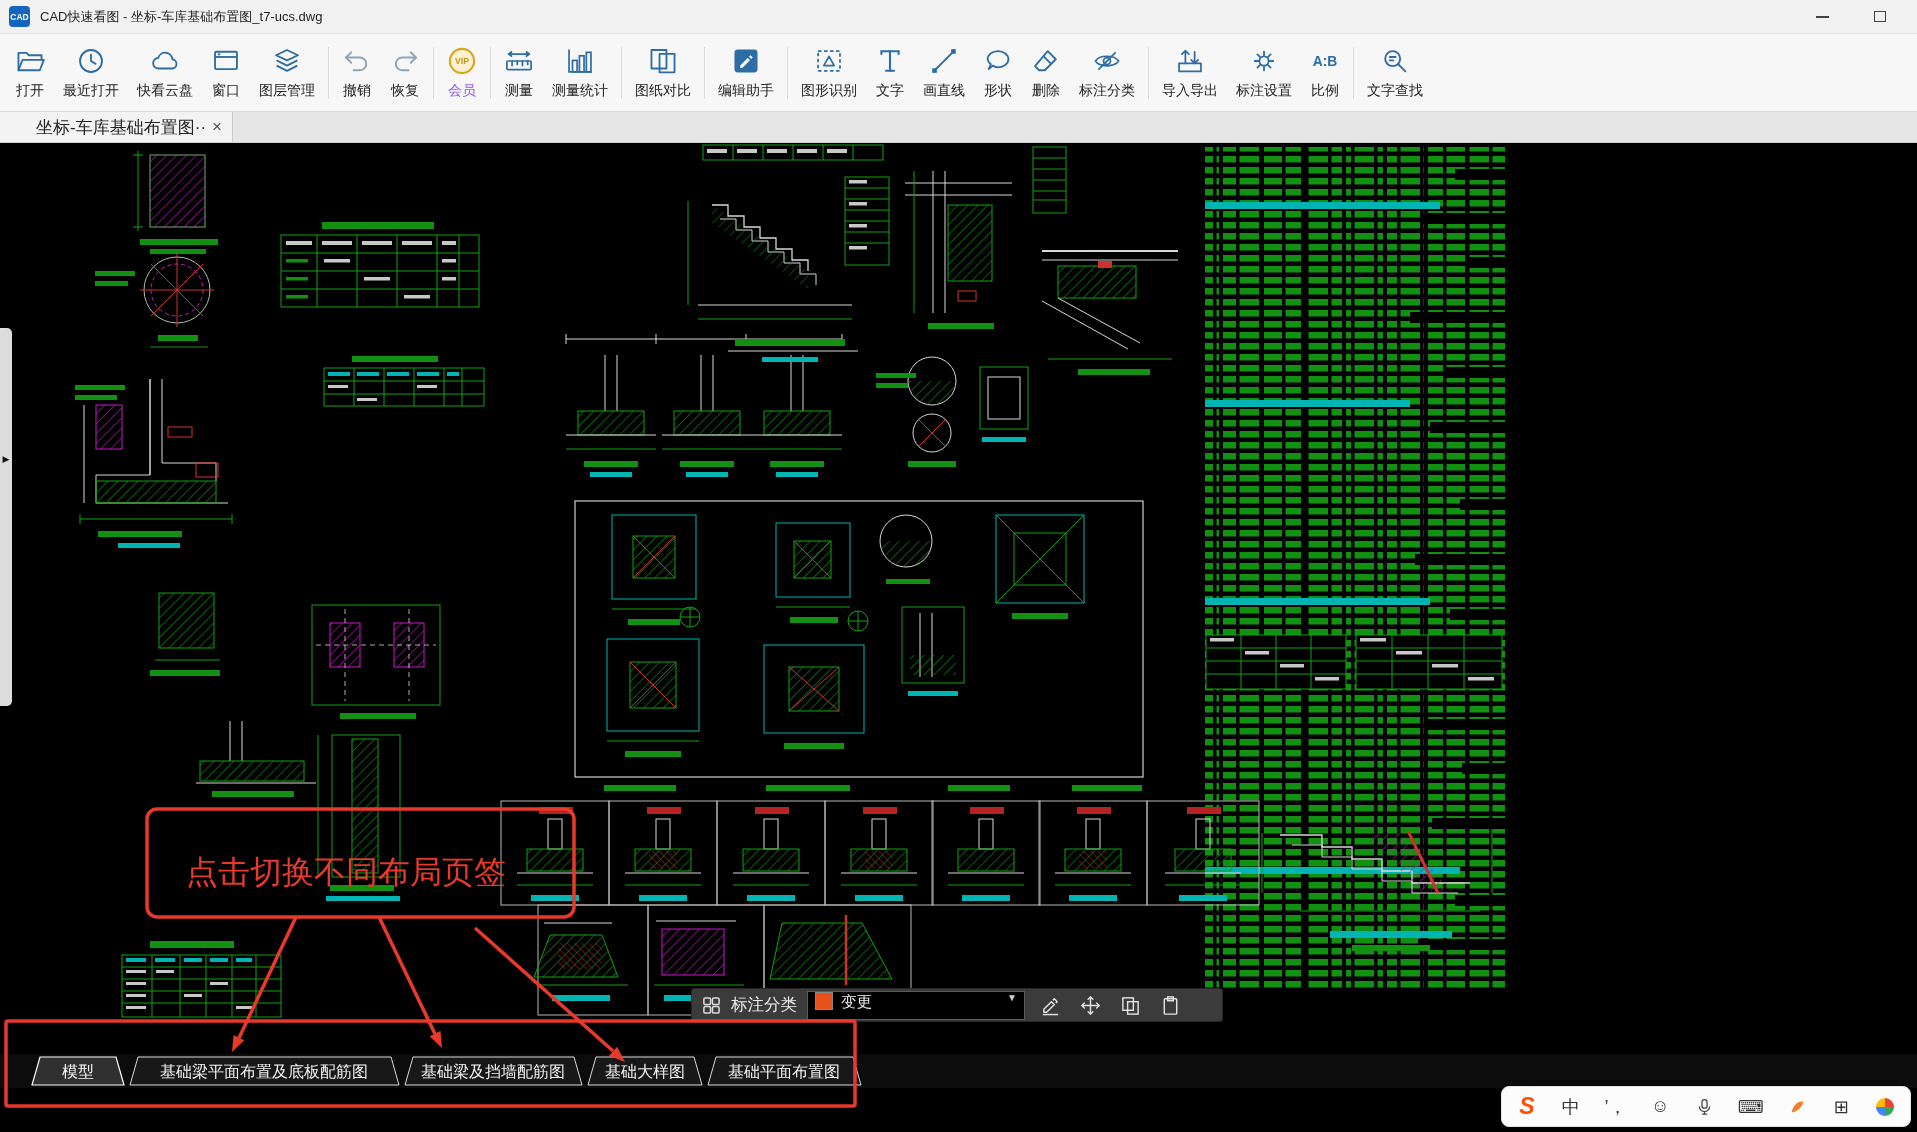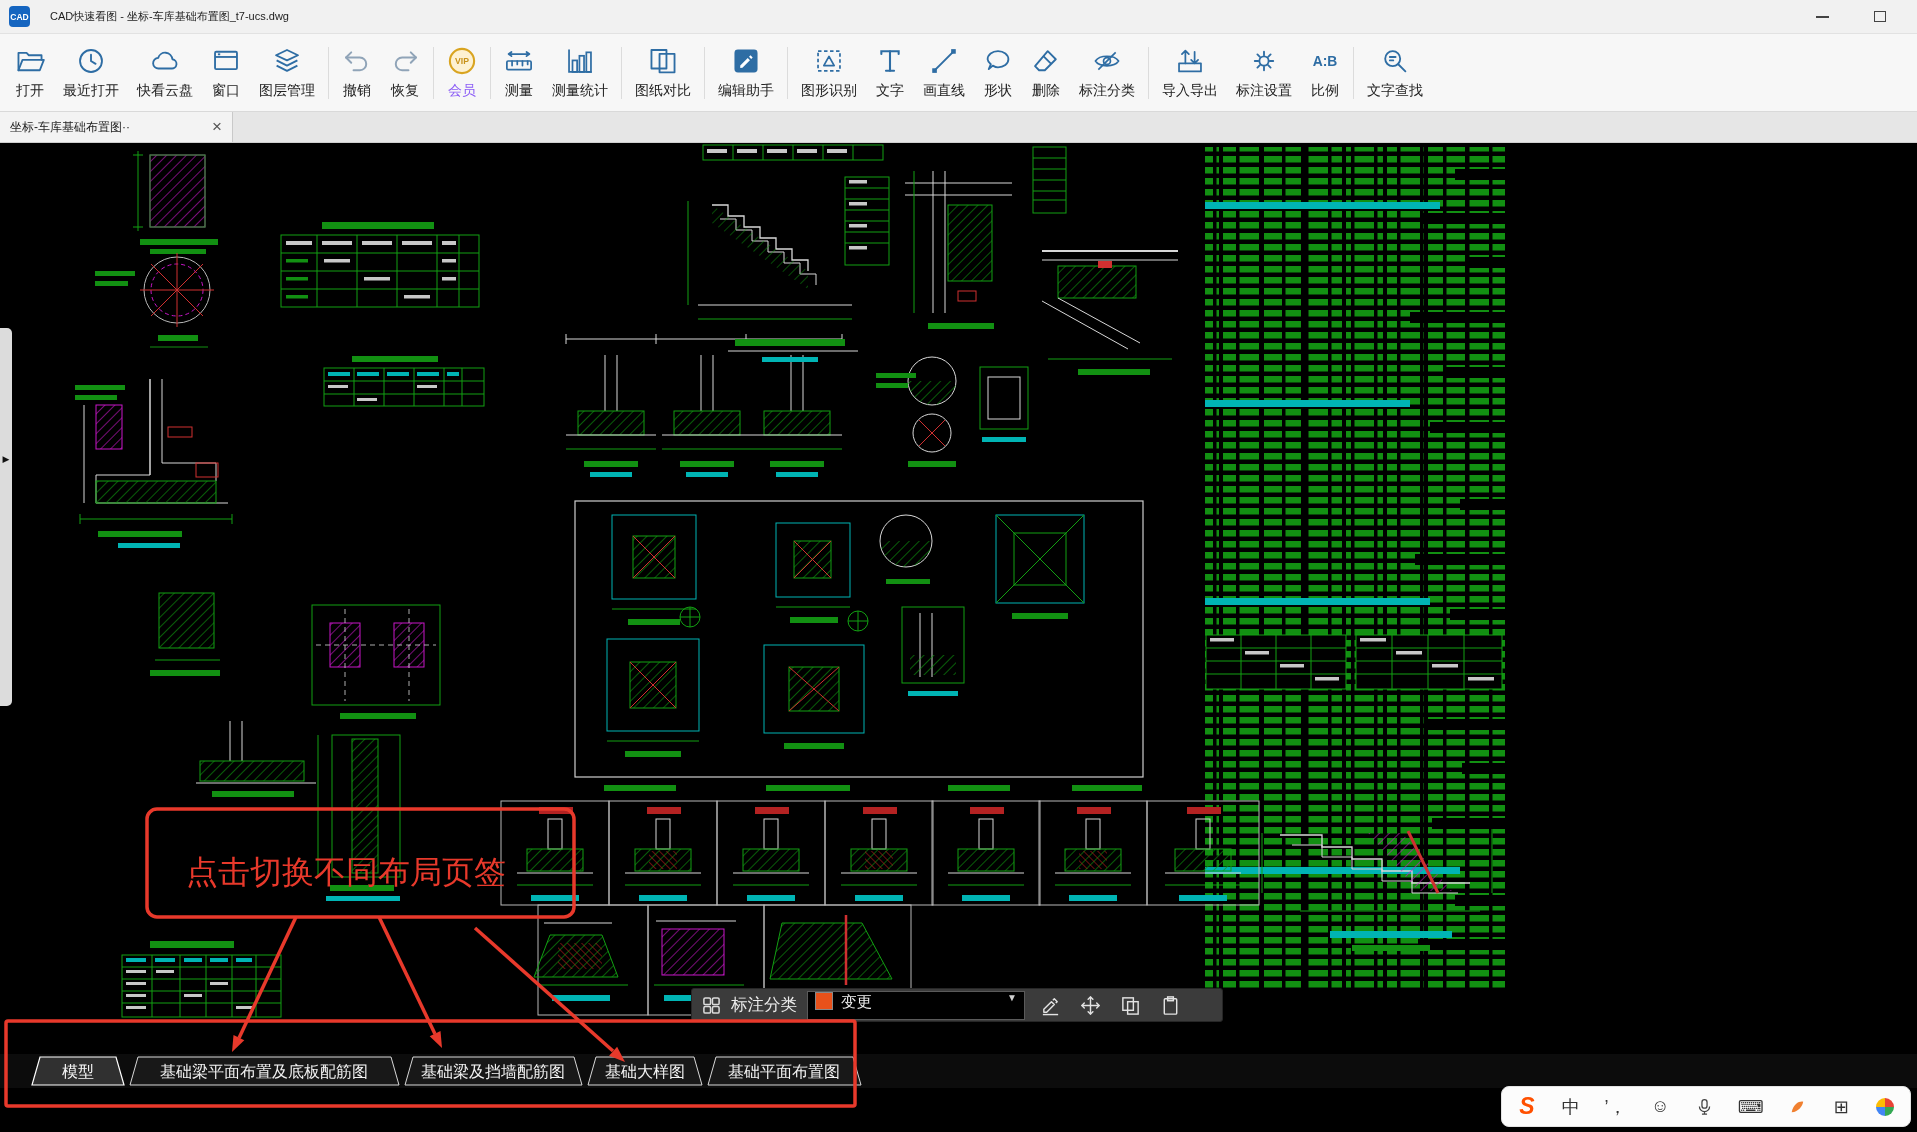--- a/index.html
+++ b/index.html
@@ -2,40 +2,40 @@
 <html><head>
 <meta charset="utf-8">
 <style>
   html,body{margin:0;padding:0;background:#000;}
   body{font-family:"Liberation Sans",sans-serif;}
   #app{position:relative;width:1917px;height:1132px;overflow:hidden;background:#000;padding-left:48px;}
 
   
   .titlebar{position:absolute;left:0;top:0;width:100%;height:34px;background:#f1f1f1;border-bottom:1px solid #e2e2e2;display:flex;align-items:center;z-index:10;box-sizing:border-box;}
   .logo{width:21px;height:21px;margin-left:9px;background:#1565c0;border-radius:4px;color:#fff;font-size:8.5px;font-weight:bold;display:flex;align-items:center;justify-content:center;}
-  .title-text{margin-left:20px;font-size:11px;color:#1c1c1c;}
+  .title-text{margin-left:10px;font-size:13px;color:#1c1c1c;}
   .win-controls{margin-left:auto;display:flex;height:100%;}
   .win-btn{width:57px;height:100%;display:flex;align-items:center;justify-content:center;color:#333;}
   .min-glyph{width:13px;height:2px;background:#444;}
   .max-glyph{width:12px;height:11px;border:1.5px solid #444;box-sizing:border-box;}
   .close-glyph{font-size:22px;line-height:1;color:#222;}
 
   
   .toolbar{position:absolute;left:0;top:34px;width:100%;height:78px;background:#f7f7f7;border-bottom:1px solid #d9d9d9;display:flex;align-items:center;padding-left:6px;box-sizing:border-box;z-index:10;}
   .tb-item{display:flex;flex-direction:column;align-items:center;justify-content:center;padding:0 9px;height:72px;}
   .tb-item svg{width:30px;height:30px;}
   .tb-label{margin-top:6px;font-size:14px;color:#222;white-space:nowrap;}
   .tb-label.gold{color:#8b5cf6;}
   .tb-sep{width:1px;height:52px;background:#dcdcdc;margin:0 4px;}
   .tb-overflow{position:absolute;right:6px;top:50%;transform:translateY(-50%);font-size:20px;color:#666;}
 
   
   .doctabs{position:absolute;left:0;top:112px;width:100%;height:31px;background:#e6e6e6;border-bottom:1px solid #cfcfcf;z-index:10;box-sizing:border-box;}
   .doc-tab{position:absolute;left:0;top:0;height:30px;width:233px;background:#f3f3f3;border-right:1px solid #c9c9c9;display:flex;align-items:center;padding:0 10px;box-sizing:border-box;}
-  .doc-tab-label{font-size:12px;color:#222;flex:1;white-space:nowrap;overflow:hidden;}
+  .doc-tab-label{font-size:17px;color:#222;flex:1;white-space:nowrap;overflow:hidden;text-align:right;}
   .doc-tab-close{font-size:17px;color:#555;margin-left:6px;}
   .tab-list-arrow{position:absolute;right:13px;top:8px;font-size:11px;color:#222;}
 
   
   .canvas{position:absolute;left:0;top:143px;width:1917px;height:911px;background:#000;}
   .side-handle{position:absolute;left:0;top:328px;width:12px;height:378px;background:#dcdcdc;border-radius:0 5px 5px 0;z-index:20;display:flex;justify-content:center;}
   .side-handle span{font-size:9px;color:#111;margin-top:126px;}
 
   
   .annot-bar{position:absolute;left:691px;top:988px;width:532px;height:34px;background:#3b3b3b;border:1px solid #262626;border-radius:3px;display:flex;align-items:center;padding:0 10px;box-sizing:border-box;gap:10px;z-index:30;}

